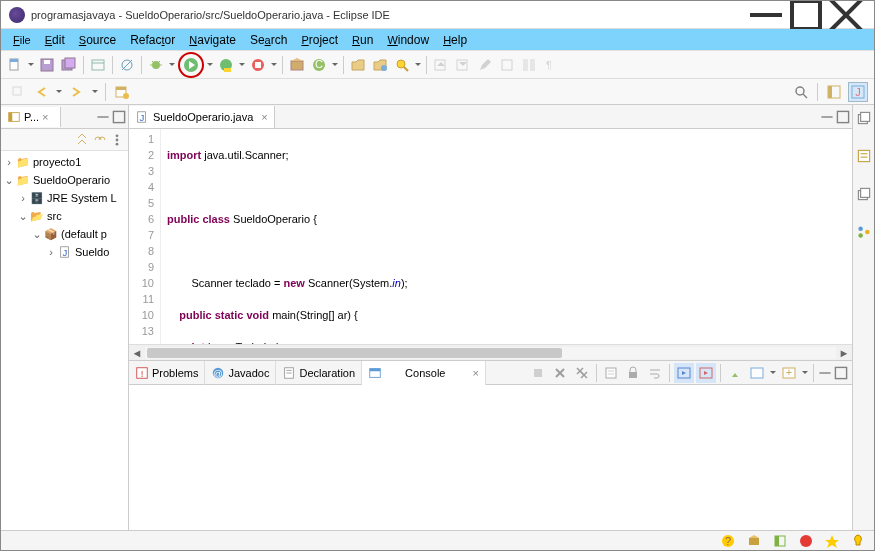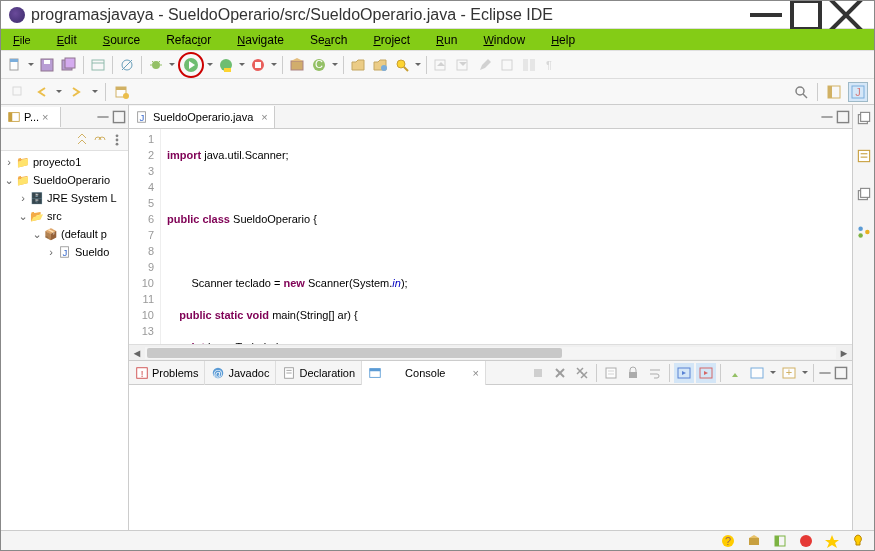--- a/index.html
+++ b/index.html
@@ -1,21 +1,21 @@
 <!DOCTYPE html>
 <html><head>
 <meta charset="utf-8">
 <style>
 * { margin: 0; padding: 0; box-sizing: border-box; font-family: "Segoe UI", Arial, sans-serif; font-size: 11px; }
 body { background: #f0f0f0; width: 875px; height: 551px; overflow: hidden; display: flex; flex-direction: column; border: 1px solid #888; }
 .titlebar { height: 28px; background: #fff; display: flex; align-items: center; padding: 0 8px; border-bottom: 1px solid #ddd; }
 .titlebar .icon { width: 16px; height: 16px; background: radial-gradient(circle at 40% 40%, #6a4a9a, #3a2a6a); border-radius: 50%; margin-right: 6px; }
-.titlebar .title { flex: 1; font-size: 16px; color: #333; }
+.titlebar .title { flex: 1; font-size: 11px; color: #333; }
 .winbtn { width: 40px; height: 28px; display: flex; align-items: center; justify-content: center; color: #333; cursor: pointer; }
-.menubar { height: 22px; background: #84cc16; display: flex; align-items: center; padding: 0 6px; gap: 14px; border-bottom: 1px solid #e0e0e0; }
+.menubar { height: 22px; background: #7dd3fc; display: flex; align-items: center; padding: 0 6px; gap: 2px; border-bottom: 1px solid #e0e0e0; }
 .menuitem { padding: 2px 6px; font-size: 12px; cursor: pointer; }
 .menuitem .u { text-decoration: underline; }
 .toolbar { height: 28px; background: #f8f8f8; display: flex; align-items: center; padding: 0 4px; gap: 2px; border-bottom: 1px solid #ddd; }
 .toolbar2 { height: 26px; background: #f8f8f8; display: flex; align-items: center; padding: 0 6px; gap: 4px; border-bottom: 1px solid #ccc; }
 .tbtn { width: 20px; height: 20px; display: flex; align-items: center; justify-content: center; cursor: pointer; opacity: 0.8; }
 .tbtn svg { width: 16px; height: 16px; }
 .sep { width: 1px; height: 18px; background: #ccc; margin: 0 2px; }
 .drop { width: 8px; display: inline-flex; align-items: center; justify-content: center; }
 .drop::after { content:''; border: 3px solid transparent; border-top-color: #666; margin-top: 3px; }
 .run-circled { position: relative; width: 26px; height: 26px; border: 2px solid #c00; border-radius: 50%; display: flex; align-items: center; justify-content: center; }

